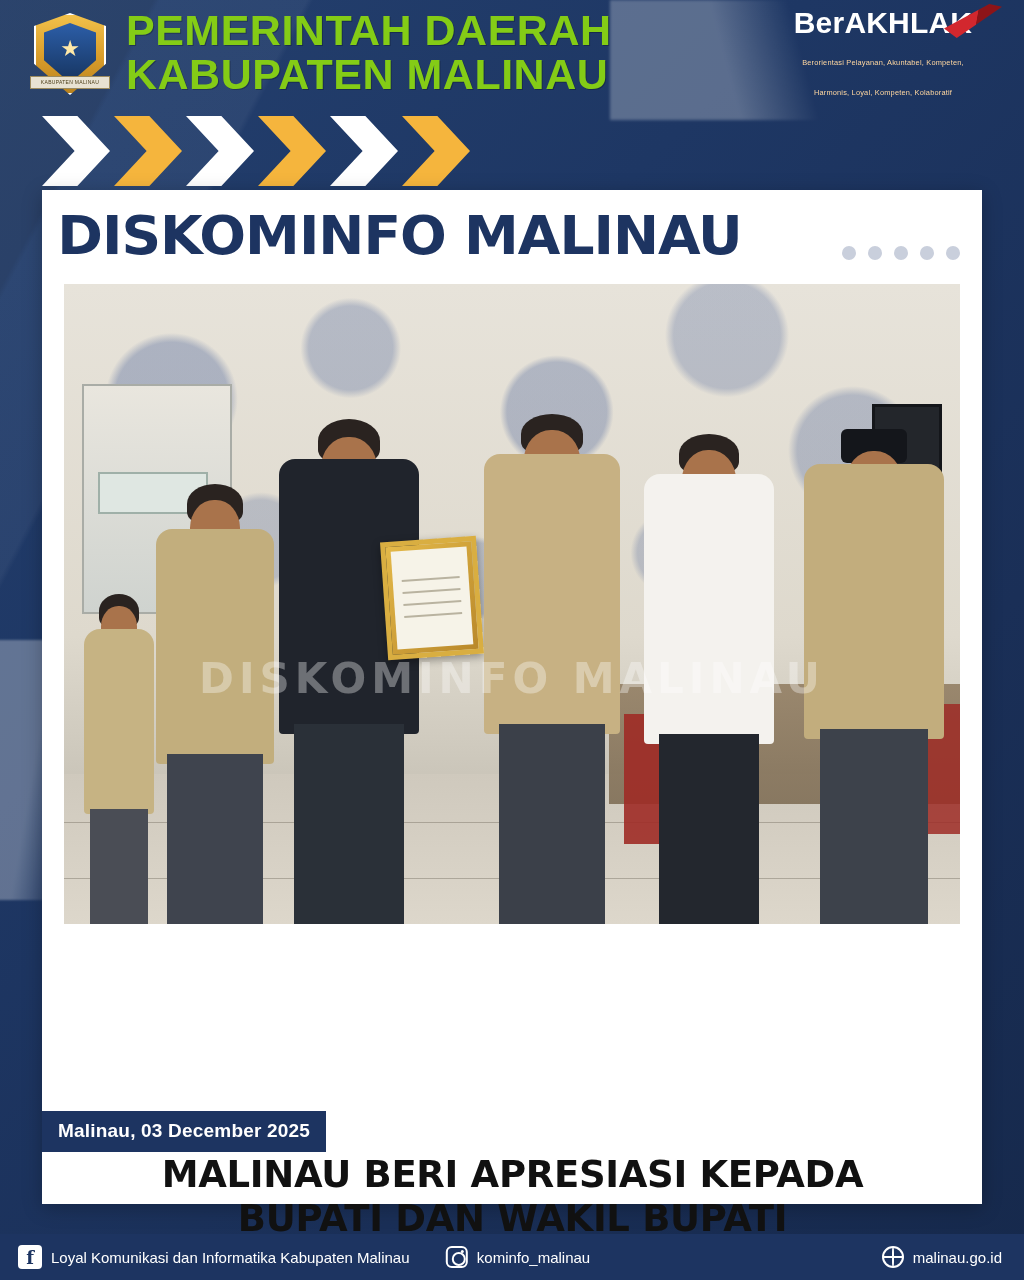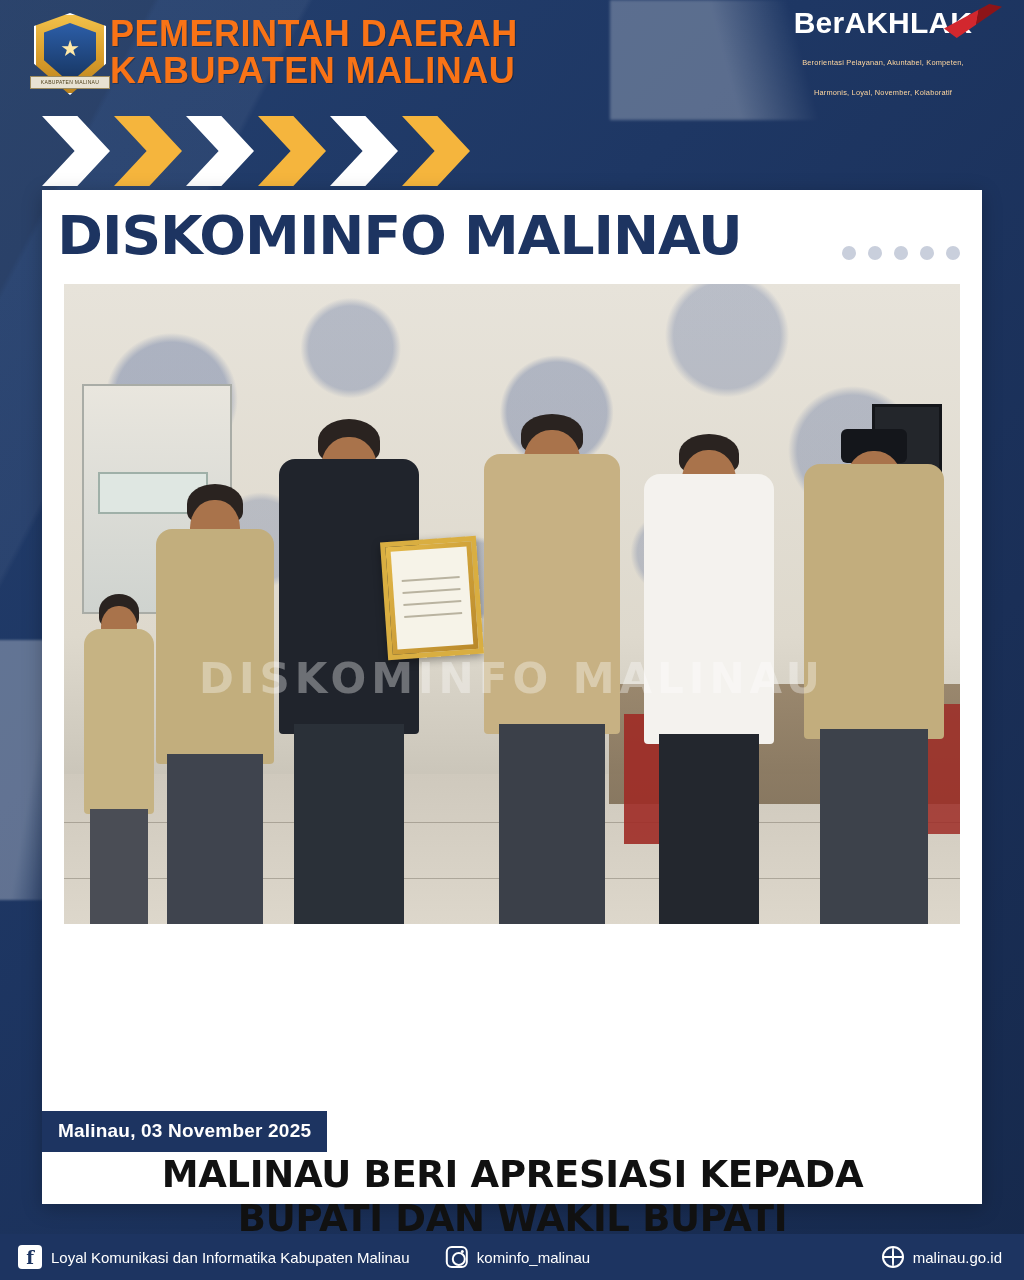--- a/index.html
+++ b/index.html
@@ -69,23 +69,23 @@
     position: absolute; left: 50%; top: 44%; transform: translate(-50%,-50%);
     color: #ffe9a8; font-size: 22px; line-height: 1;
   }
   .crest .ribbon {
     position: absolute; left: -4px; right: -4px; bottom: 6px; height: 13px;
     background: #e8e2d2; border: 1px solid #9c8b5f;
     font-size: 5px; color: #4a3c17; text-align: center; line-height: 11px;
     letter-spacing: .3px; overflow: hidden; white-space: nowrap;
   }
   .gov-title {
-    margin-left: 4px; color: #f97316;
+    margin-left: 20px; color: #84cc16;
     font-weight: 700; line-height: 1.02;
-    font-size: 36px; letter-spacing: .5px;
+    font-size: 43px; letter-spacing: .5px;
     text-shadow: 1px 1px 0 rgba(0,0,0,.25);
   }
   .gov-title .l2 { display: block; }
 
   .berakhlak {
     position: absolute; right: 26px; top: 8px; width: 230px; text-align: center;
   }
   .berakhlak .word {
     font-size: 30px; font-weight: 700; color: #fff; letter-spacing: .2px;
     line-height: 1;
@@ -312,21 +312,21 @@
     <span class="l2">KABUPATEN MALINAU</span>
   </div>
 </div>
 
 <div class="berakhlak">
   <div class="swoosh"></div>
   <div class="word">
     <em>Ber</em><em>AKHLAK</em>
   </div>
   <div class="tagline">Berorientasi Pelayanan, Akuntabel, Kompeten,</div>
-  <div class="tagline">Harmonis, Loyal, November, Kolaboratif</div>
+  <div class="tagline">Harmonis, Loyal, Kompeten, Kolaboratif</div>
 </div>
 
 <div class="chevrons">
   <div class="chev w"></div>
   <div class="chev y"></div>
   <div class="chev w"></div>
   <div class="chev y"></div>
   <div class="chev w"></div>
   <div class="chev y"></div>
 </div>
@@ -400,21 +400,21 @@
       <div class="hair" style="width:66px;height:34px;top:0;background:#14161b;border-radius:6px;"></div>
       <div class="head" style="width:56px;height:62px;top:22px;"></div>
       <div class="body" style="width:140px;height:275px;background:#c2ad7d;bottom:185px;"></div>
       <div class="legs" style="width:108px;height:195px;background:#3d424b;"></div>
     </div>
 
     <div class="watermark">DISKOMINFO MALINAU</div>
   </div>
 </div>
 
-<div class="date-chip">Malinau, 03 November 2025</div>
+<div class="date-chip">Malinau, 03 December 2025</div>
 
 <div class="headline">
   <div>MALINAU BERI APRESIASI KEPADA</div>
   <div>BUPATI DAN WAKIL BUPATI</div>
   <div>BAPAK FURENG ATAS DEDIKASI DAN</div>
 
 </div>
 
 <div class="footer">
   <div class="seg seg-left">

